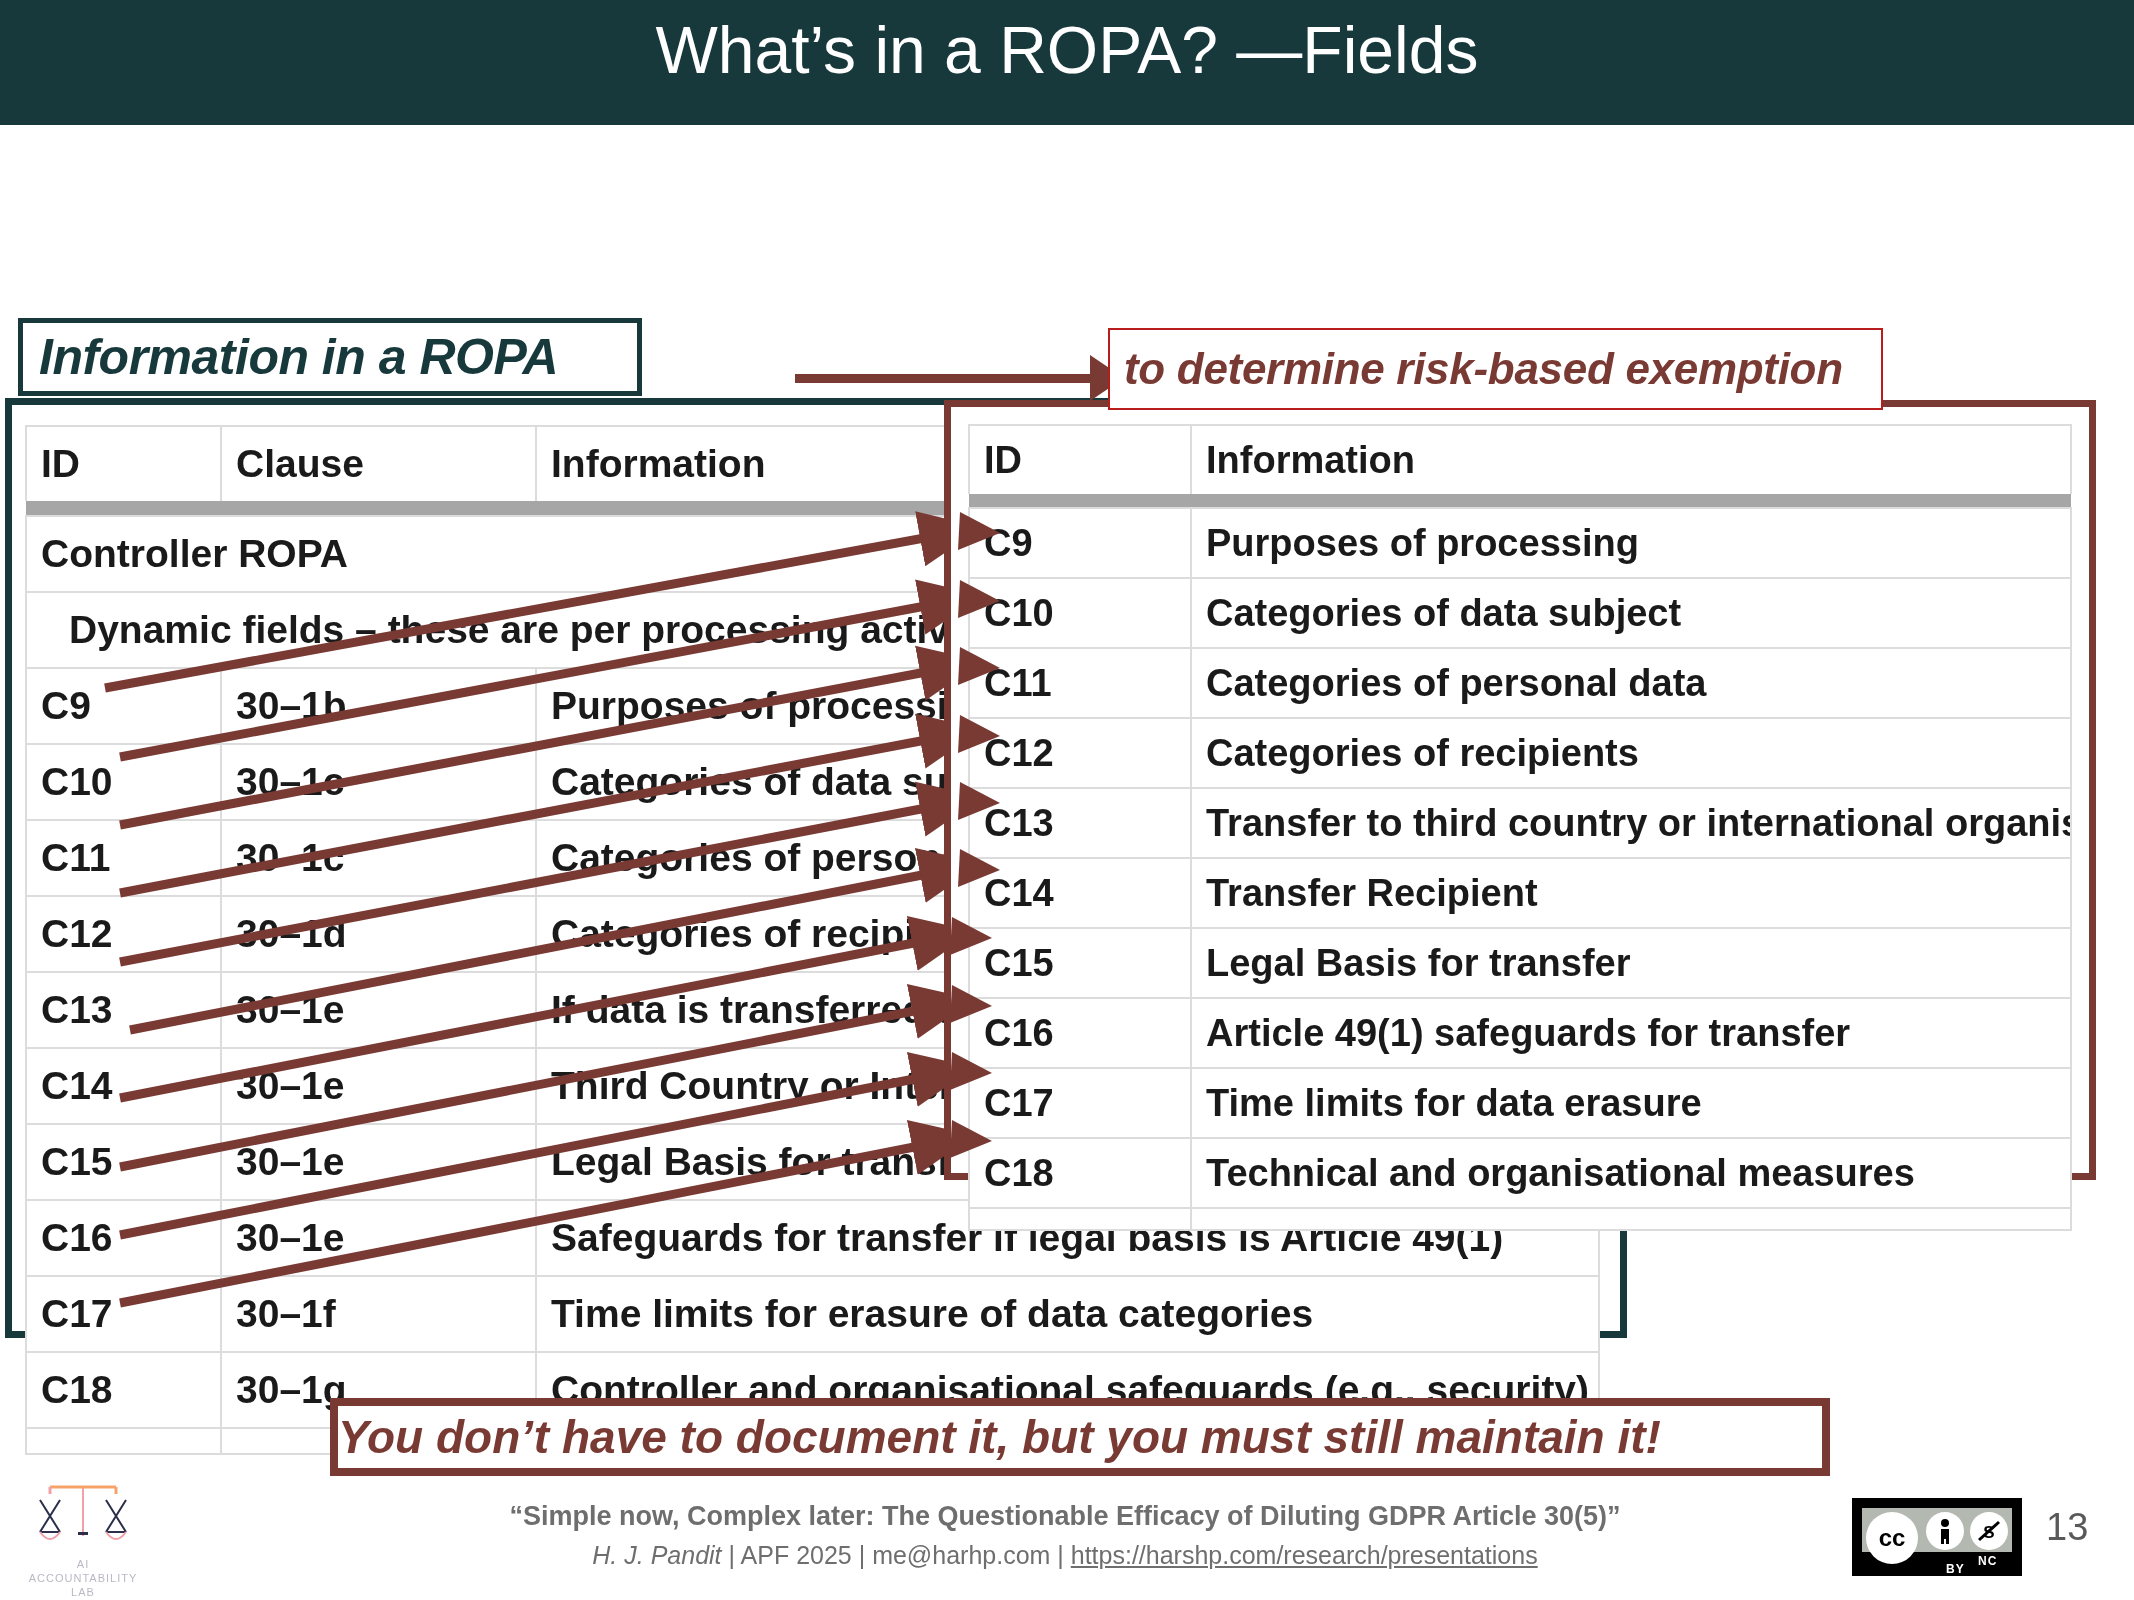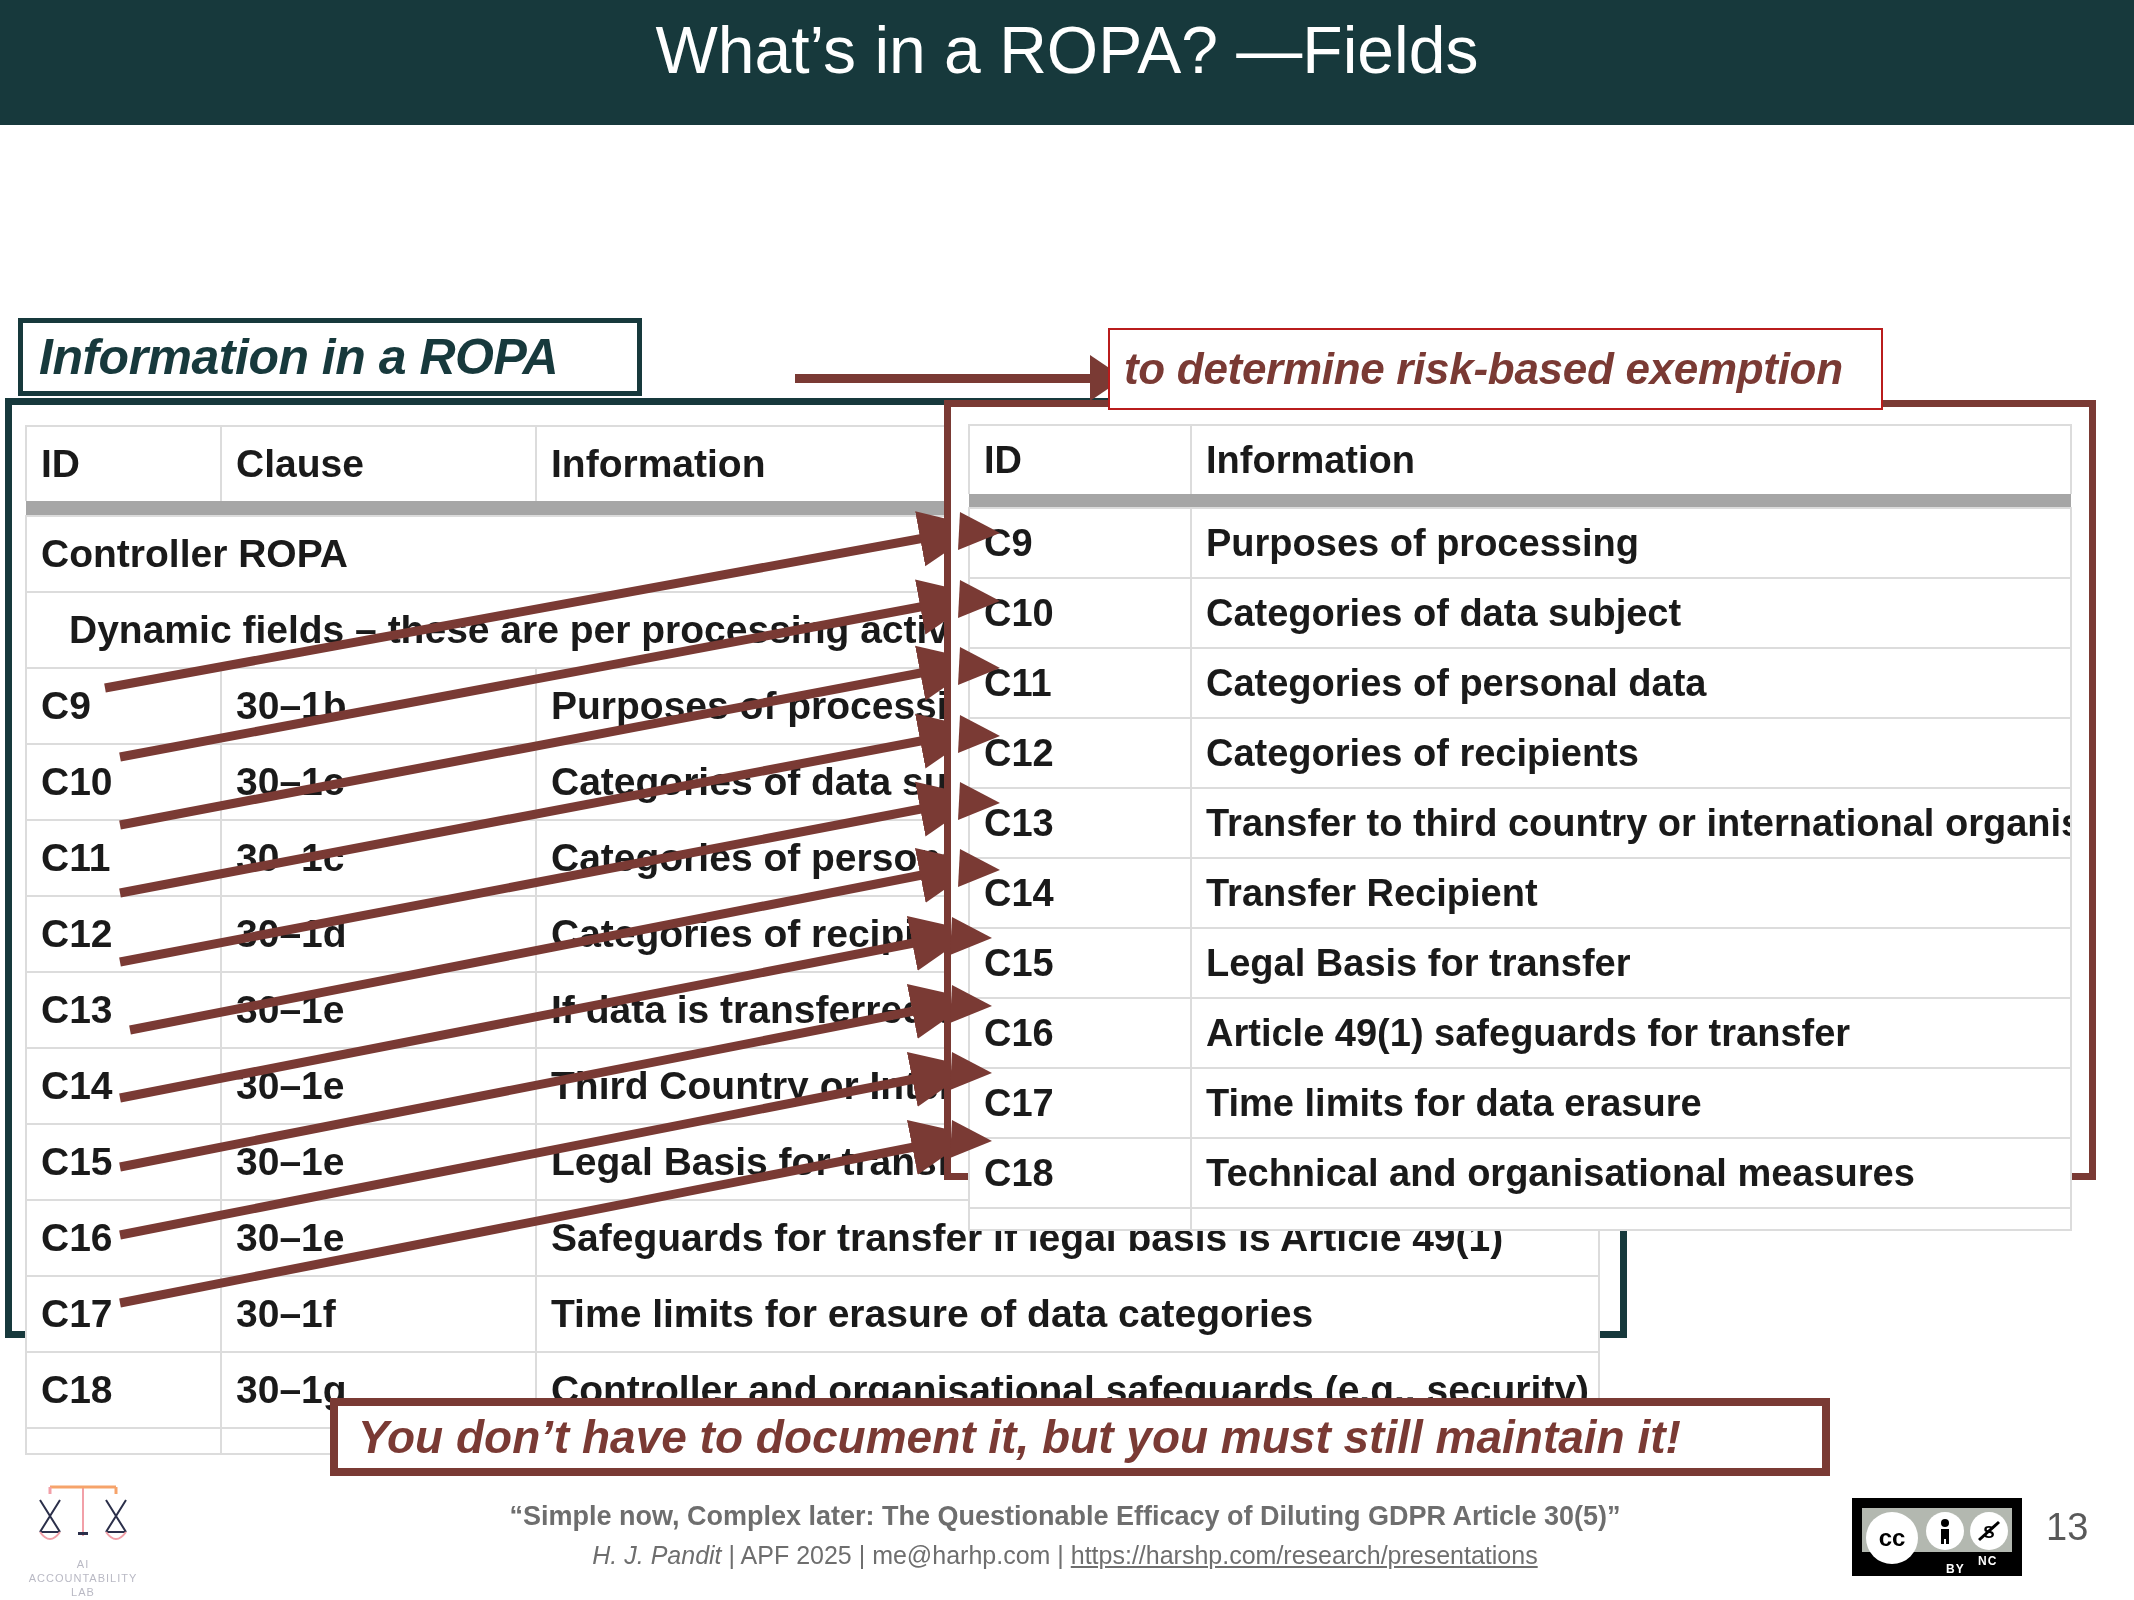--- a/index.html
+++ b/index.html
@@ -113,21 +113,21 @@
   .arrows2{position:absolute;left:0;top:0;width:2134px;height:1600px;z-index:15;pointer-events:none;}
 
   
   .callout{
     position:absolute;left:330px;top:1398px;width:1500px;height:78px;
     border:8px solid #7a3a34;background:#ffffff;box-sizing:border-box;z-index:20;
     display:flex;align-items:center;
   }
   .callout span{
     font-size:46px;font-style:italic;font-weight:700;color:#7a3a34;
-    padding-left:20px;white-space:nowrap;
+    white-space:nowrap;
   }
 
   
   .footer{
     position:absolute;left:0;top:1495px;width:2134px;height:105px;z-index:20;
   }
   .foot-title{
     position:absolute;left:400px;top:6px;width:1330px;text-align:center;
     font-size:27px;font-weight:700;color:#6e6e6e;white-space:nowrap;
   }

